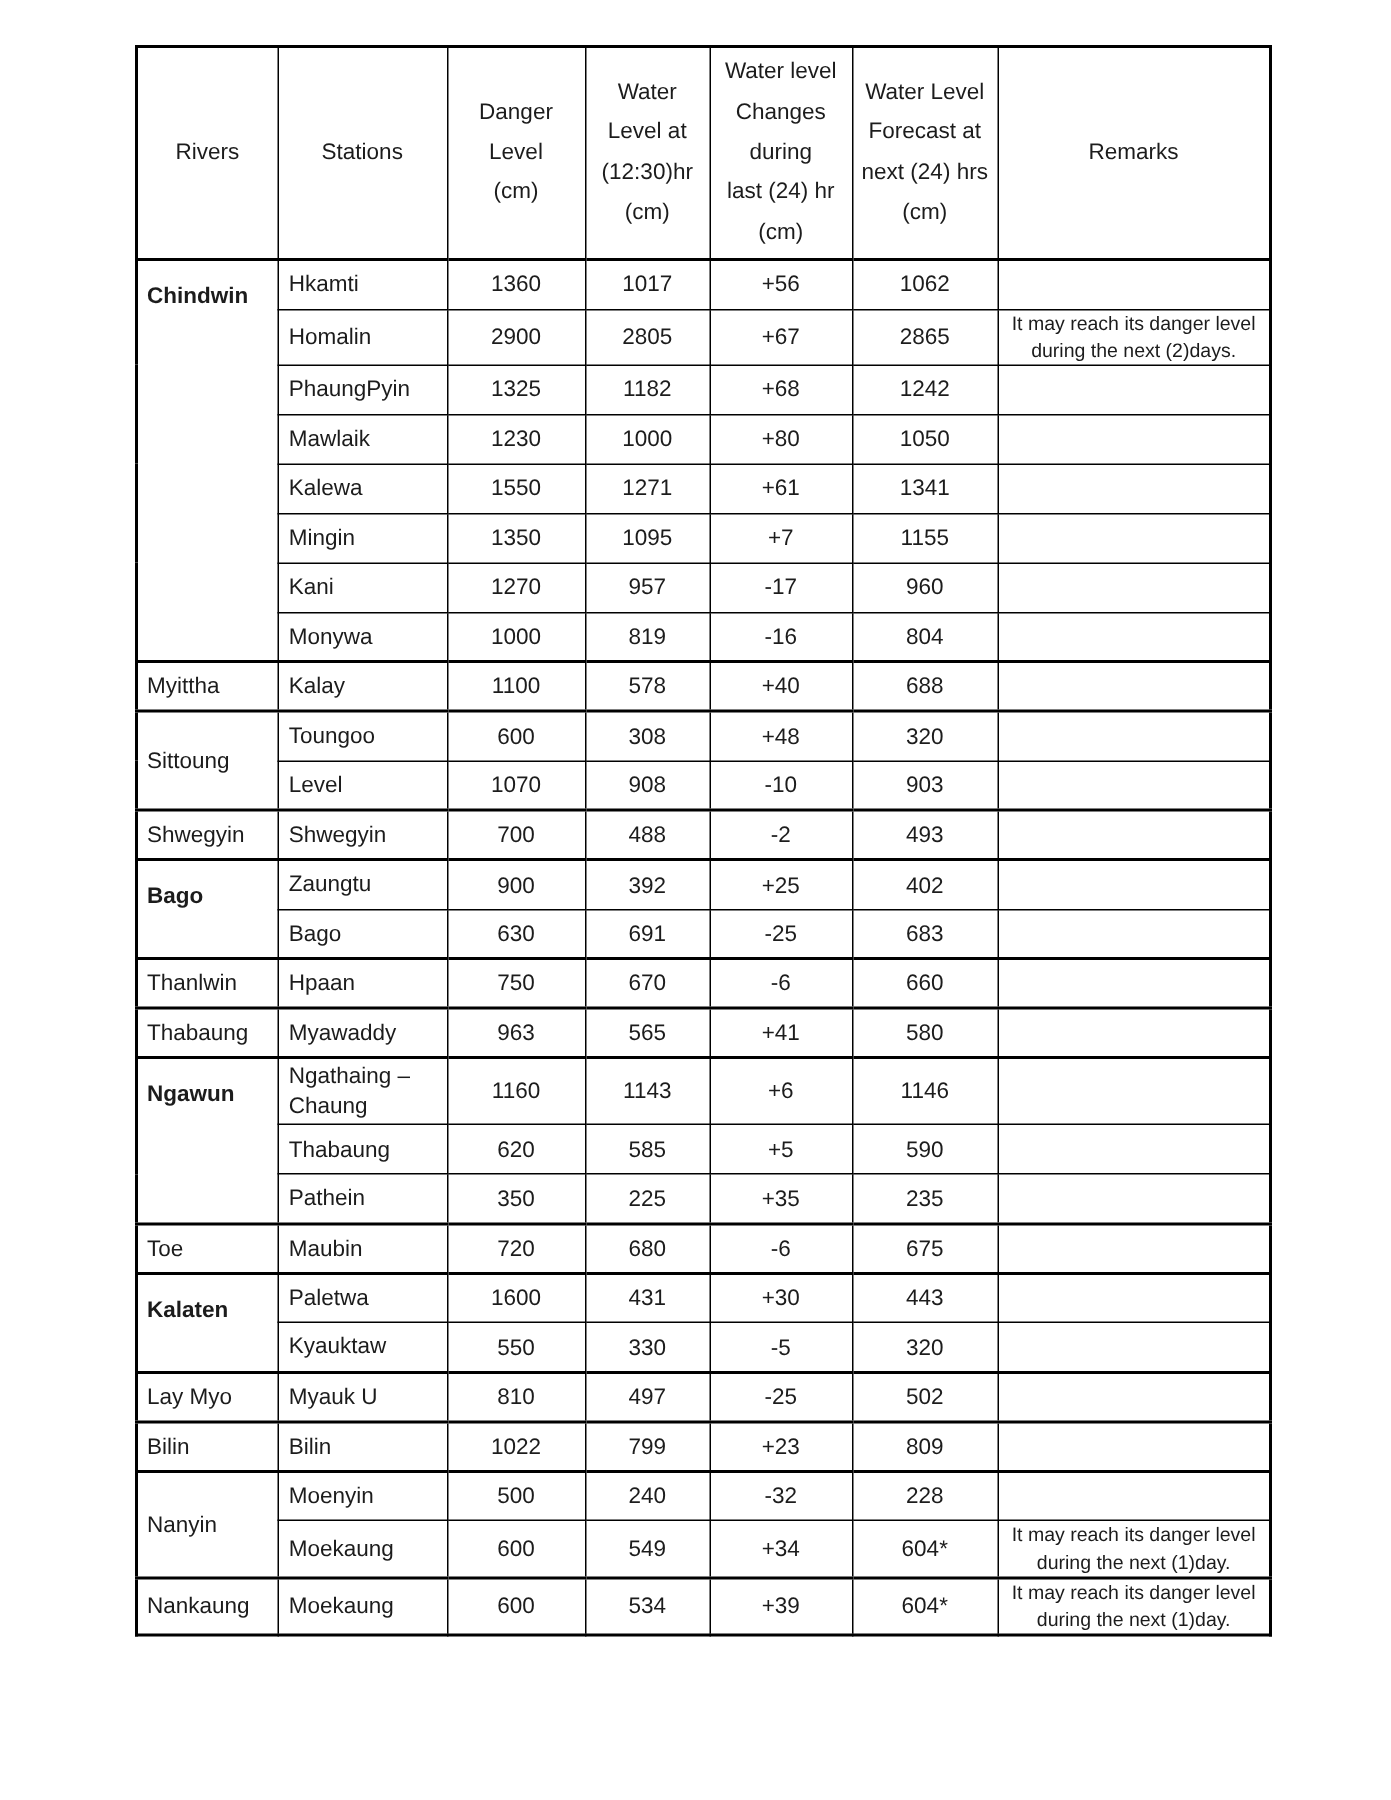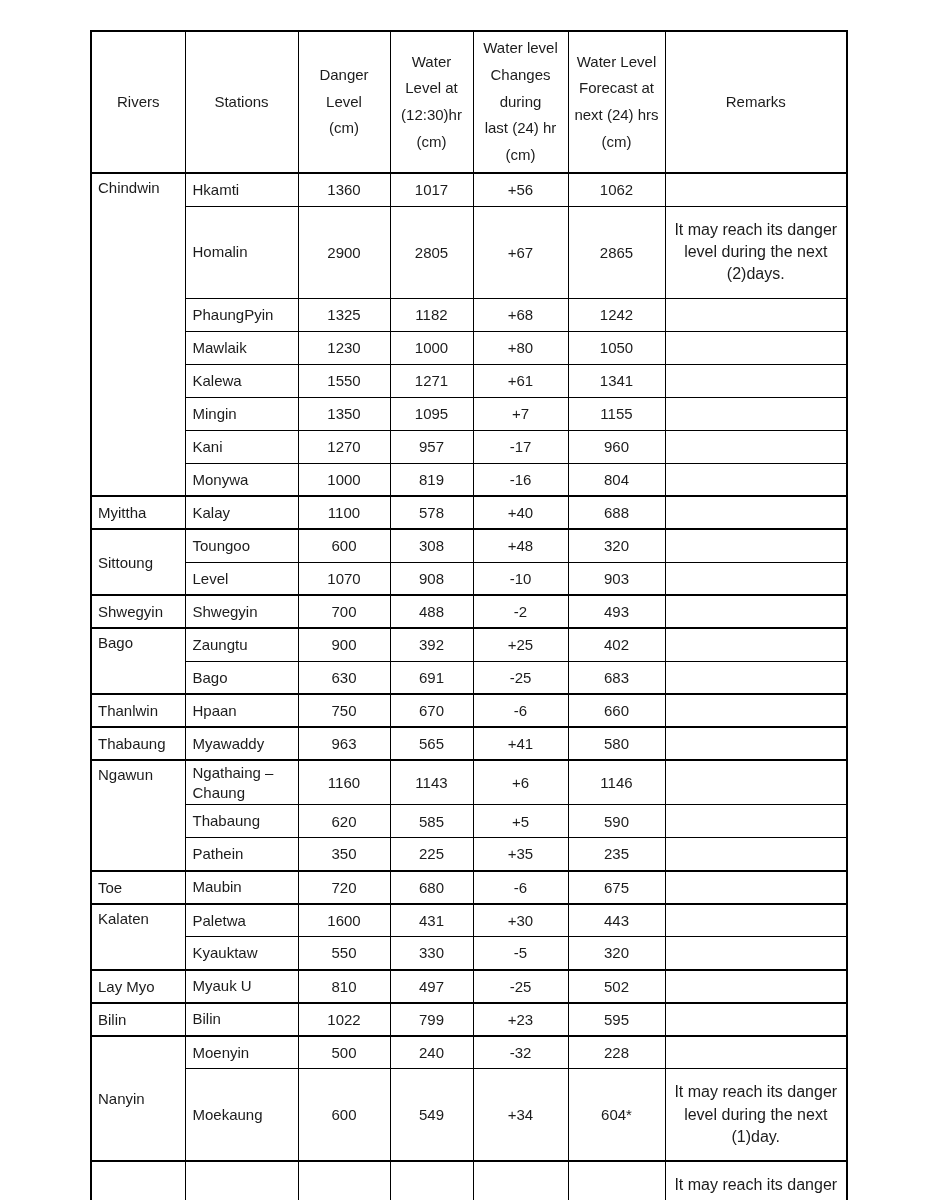--- a/index.html
+++ b/index.html
@@ -52,33 +52,34 @@
   tbody tr.group-start th,
   tbody tr.group-start td { border-top: 2px solid #000; }
 
   td { font-size: 15px; vertical-align: middle; }
   td.cell-river {
     text-align: left;
     padding: 2px 4px 2px 6px;
   }
   td.cell-river.valign-top {
     vertical-align: top;
-    padding-top: 5px;
+    padding-top: 15px;
+    font-weight: bold;
   }
   td.cell-station {
     text-align: left;
     padding: 2px 4px 2px 7px;
     line-height: 1.3;
   }
   td.cell-num { text-align: center; padding: 2px; }
   td.cell-remarks {
-    font-size: 16px;
+    font-size: 13px;
     line-height: 1.4;
     text-align: center;
-    padding: 12px 5px;
+    padding: 0 5px;
   }
   td.cell-remarks.align-left { text-align: center; }
 </style>
 </head>
 <body>
 
 <div class="table-wrap">
   <table>
     <colgroup>
       <col class="w-river">
@@ -307,21 +308,21 @@
           <td class="cell-num">-25</td>
           <td class="cell-num">502</td>
           <td class="cell-remarks"></td>
         </tr>
         <tr class="group-start">
           <td class="cell-river" rowspan="1">Bilin</td>
           <td class="cell-station">Bilin</td>
           <td class="cell-num">1022</td>
           <td class="cell-num">799</td>
           <td class="cell-num">+23</td>
-          <td class="cell-num">595</td>
+          <td class="cell-num">809</td>
           <td class="cell-remarks"></td>
         </tr>
         <tr class="group-start">
           <td class="cell-river" rowspan="2">Nanyin</td>
           <td class="cell-station">Moenyin</td>
           <td class="cell-num">500</td>
           <td class="cell-num">240</td>
           <td class="cell-num">-32</td>
           <td class="cell-num">228</td>
           <td class="cell-remarks"></td>

